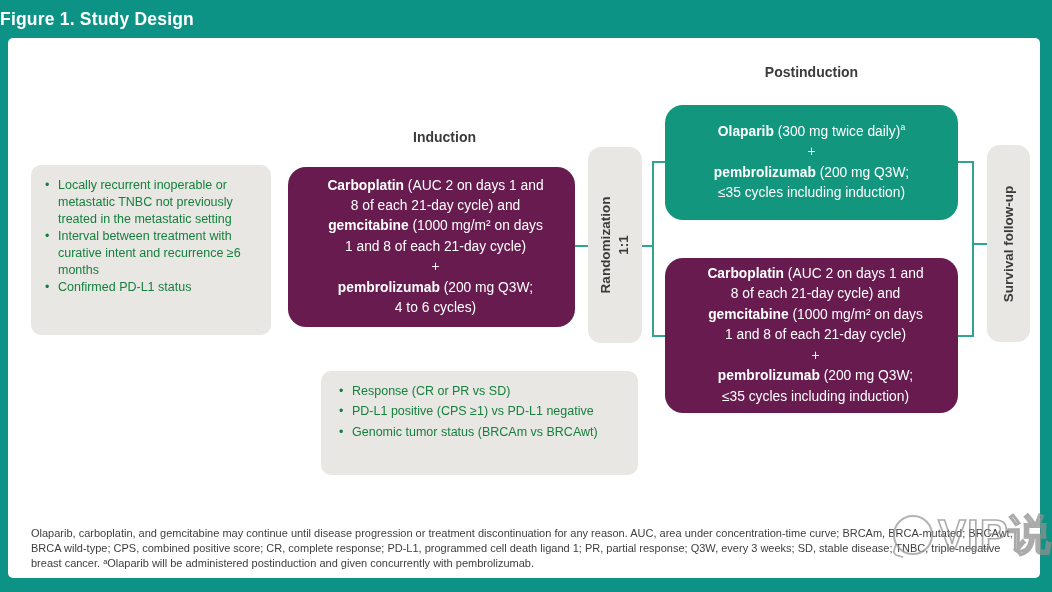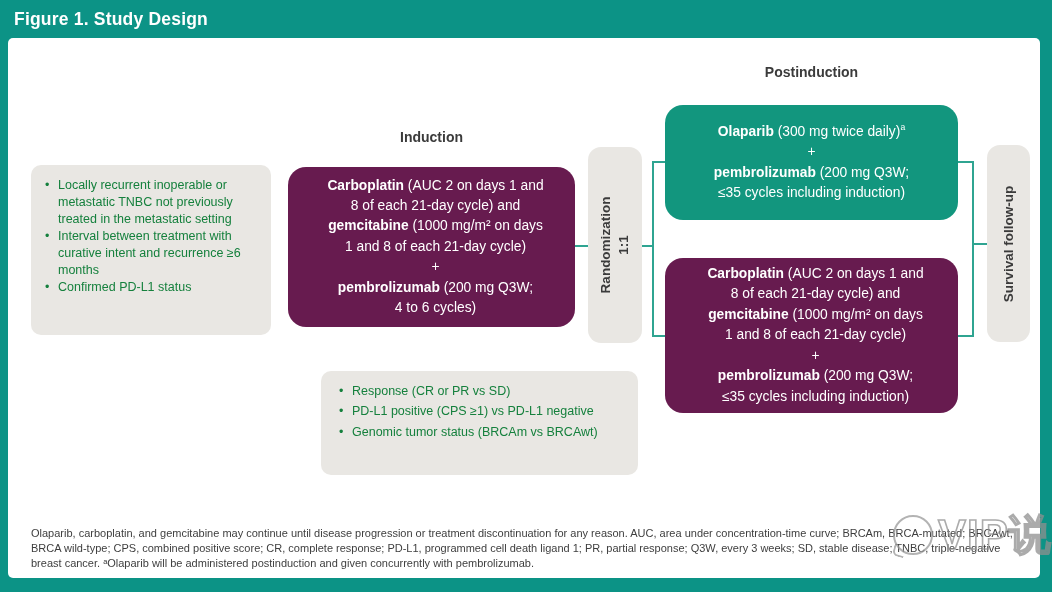--- a/index.html
+++ b/index.html
@@ -1,29 +1,29 @@
 <!DOCTYPE html>
 <html style="--frame: #0C9386; --teal_box: #12967E; --maroon: #671B4F; --gray_box: #E9E7E3; --connector: #2FA491; --heading_text: #3B3B3B;"><head>
 <meta charset="utf-8">
 <style>
   * { box-sizing: border-box; }
   body { margin:0; font-family:"Liberation Sans","DejaVu Sans",sans-serif; }
   .canvas { position:relative; width:1052px; height:592px; background:var(--frame,#0C9386); overflow:hidden; }
 
-  .titlebar { position:absolute; left:0; top:0; width:100%; height:38px; display:flex; align-items:center; padding-left:14px; }
+  .titlebar { position:absolute; left:0; top:0; width:100%; height:38px; display:flex; align-items:center; }
   .titlebar span { color:#fff; font-size:17.5px; font-weight:bold; letter-spacing:.2px; }
 
   .white-area { position:absolute; left:8px; top:38px; width:1032px; height:540px; background:#fff; border-radius:5px; z-index:0; }
 
   
   .cl { position:absolute; background:var(--connector,#2FA491); z-index:1; }
 
   
   .heading { position:absolute; z-index:2; font-size:14px; font-weight:bold; color:var(--heading_text,#3B3B3B); text-align:center; }
-  #induction-heading { left:288px; top:129px; width:287px; }
+  #induction-heading { left:301px; top:129px; width:287px; }
   #postinduction-heading { left:665px; top:64px; width:293px; }
 
   
   .gbox { position:absolute; z-index:2; background:var(--gray_box,#E9E7E3); border-radius:10px; }
   .gtitle { text-align:center; font-weight:bold; font-size:13.5px; color:#3B3B3B; margin-bottom:5px; }
   .bullet { display:flex; font-size:12.5px; line-height:1.36; color:#15803d; }
   .bullet::before { content:"•"; flex:0 0 13px; }
   #participants-box { left:31px; top:165px; width:240px; height:170px; padding:12px 12px 0 14px; }
   #stratification-box { left:321px; top:371px; width:317px; height:104px; padding:10px 16px 0 18px; }
   #stratification-box .bullet { line-height:1.62; }

